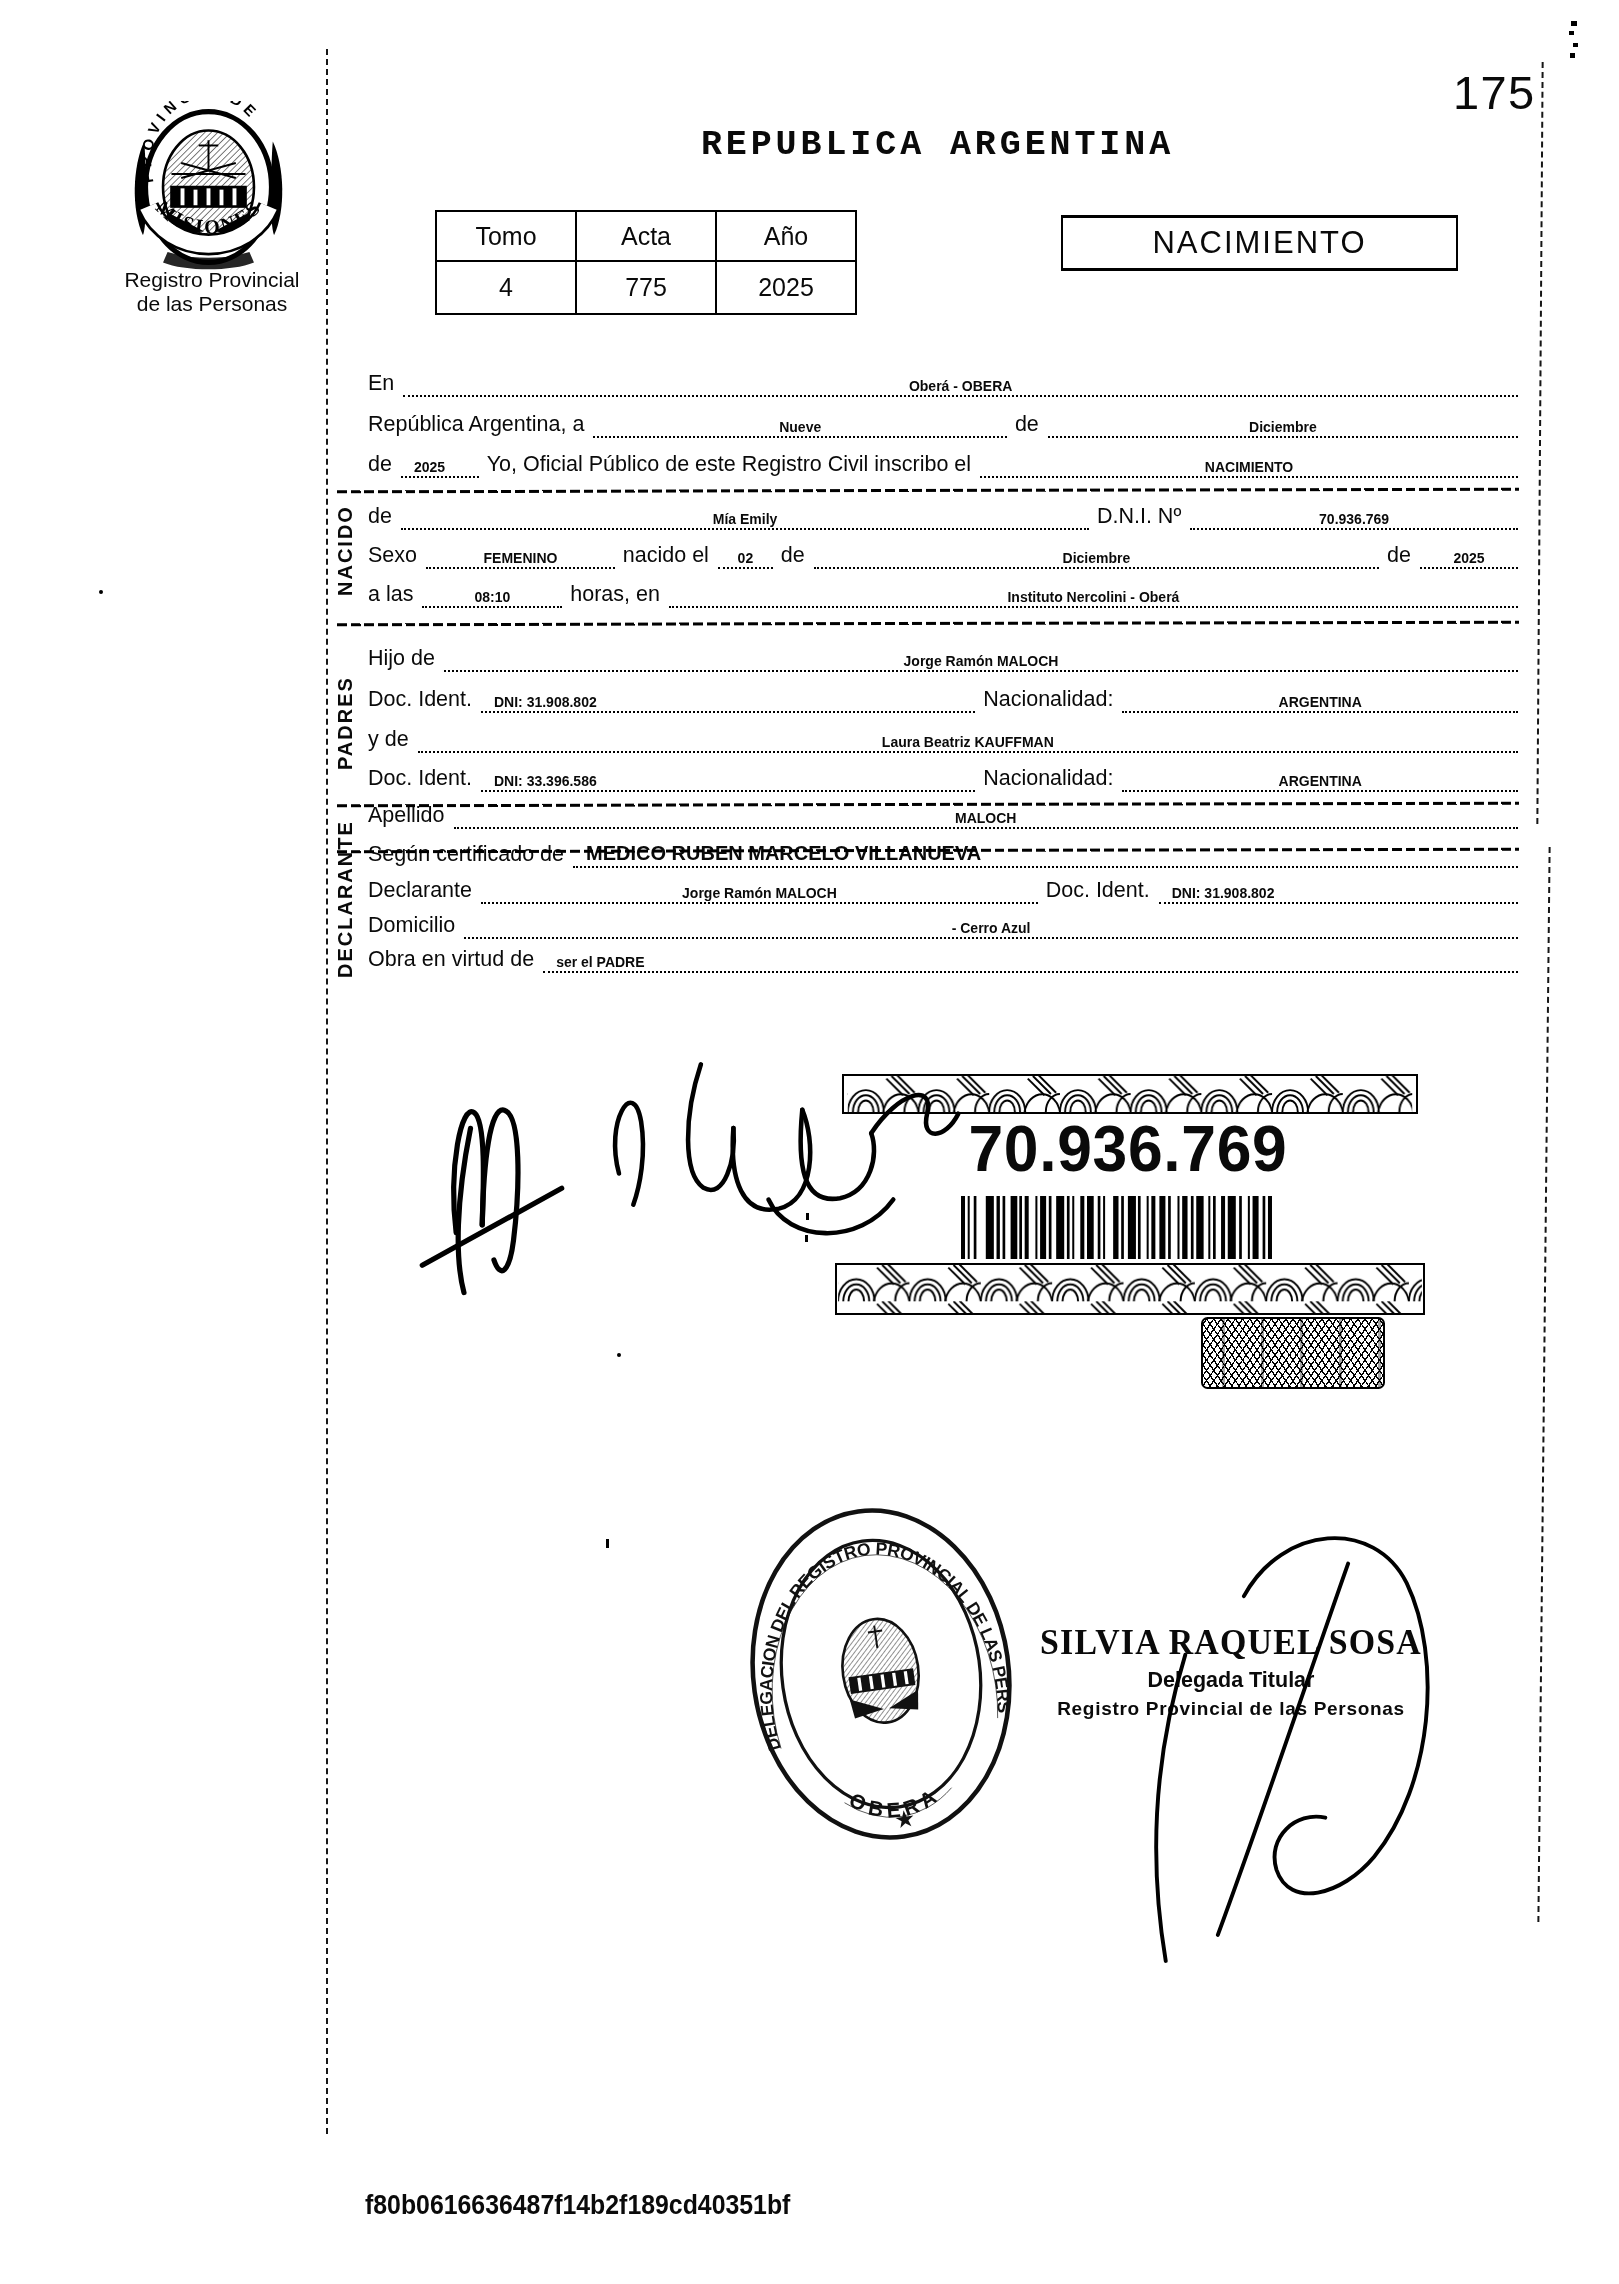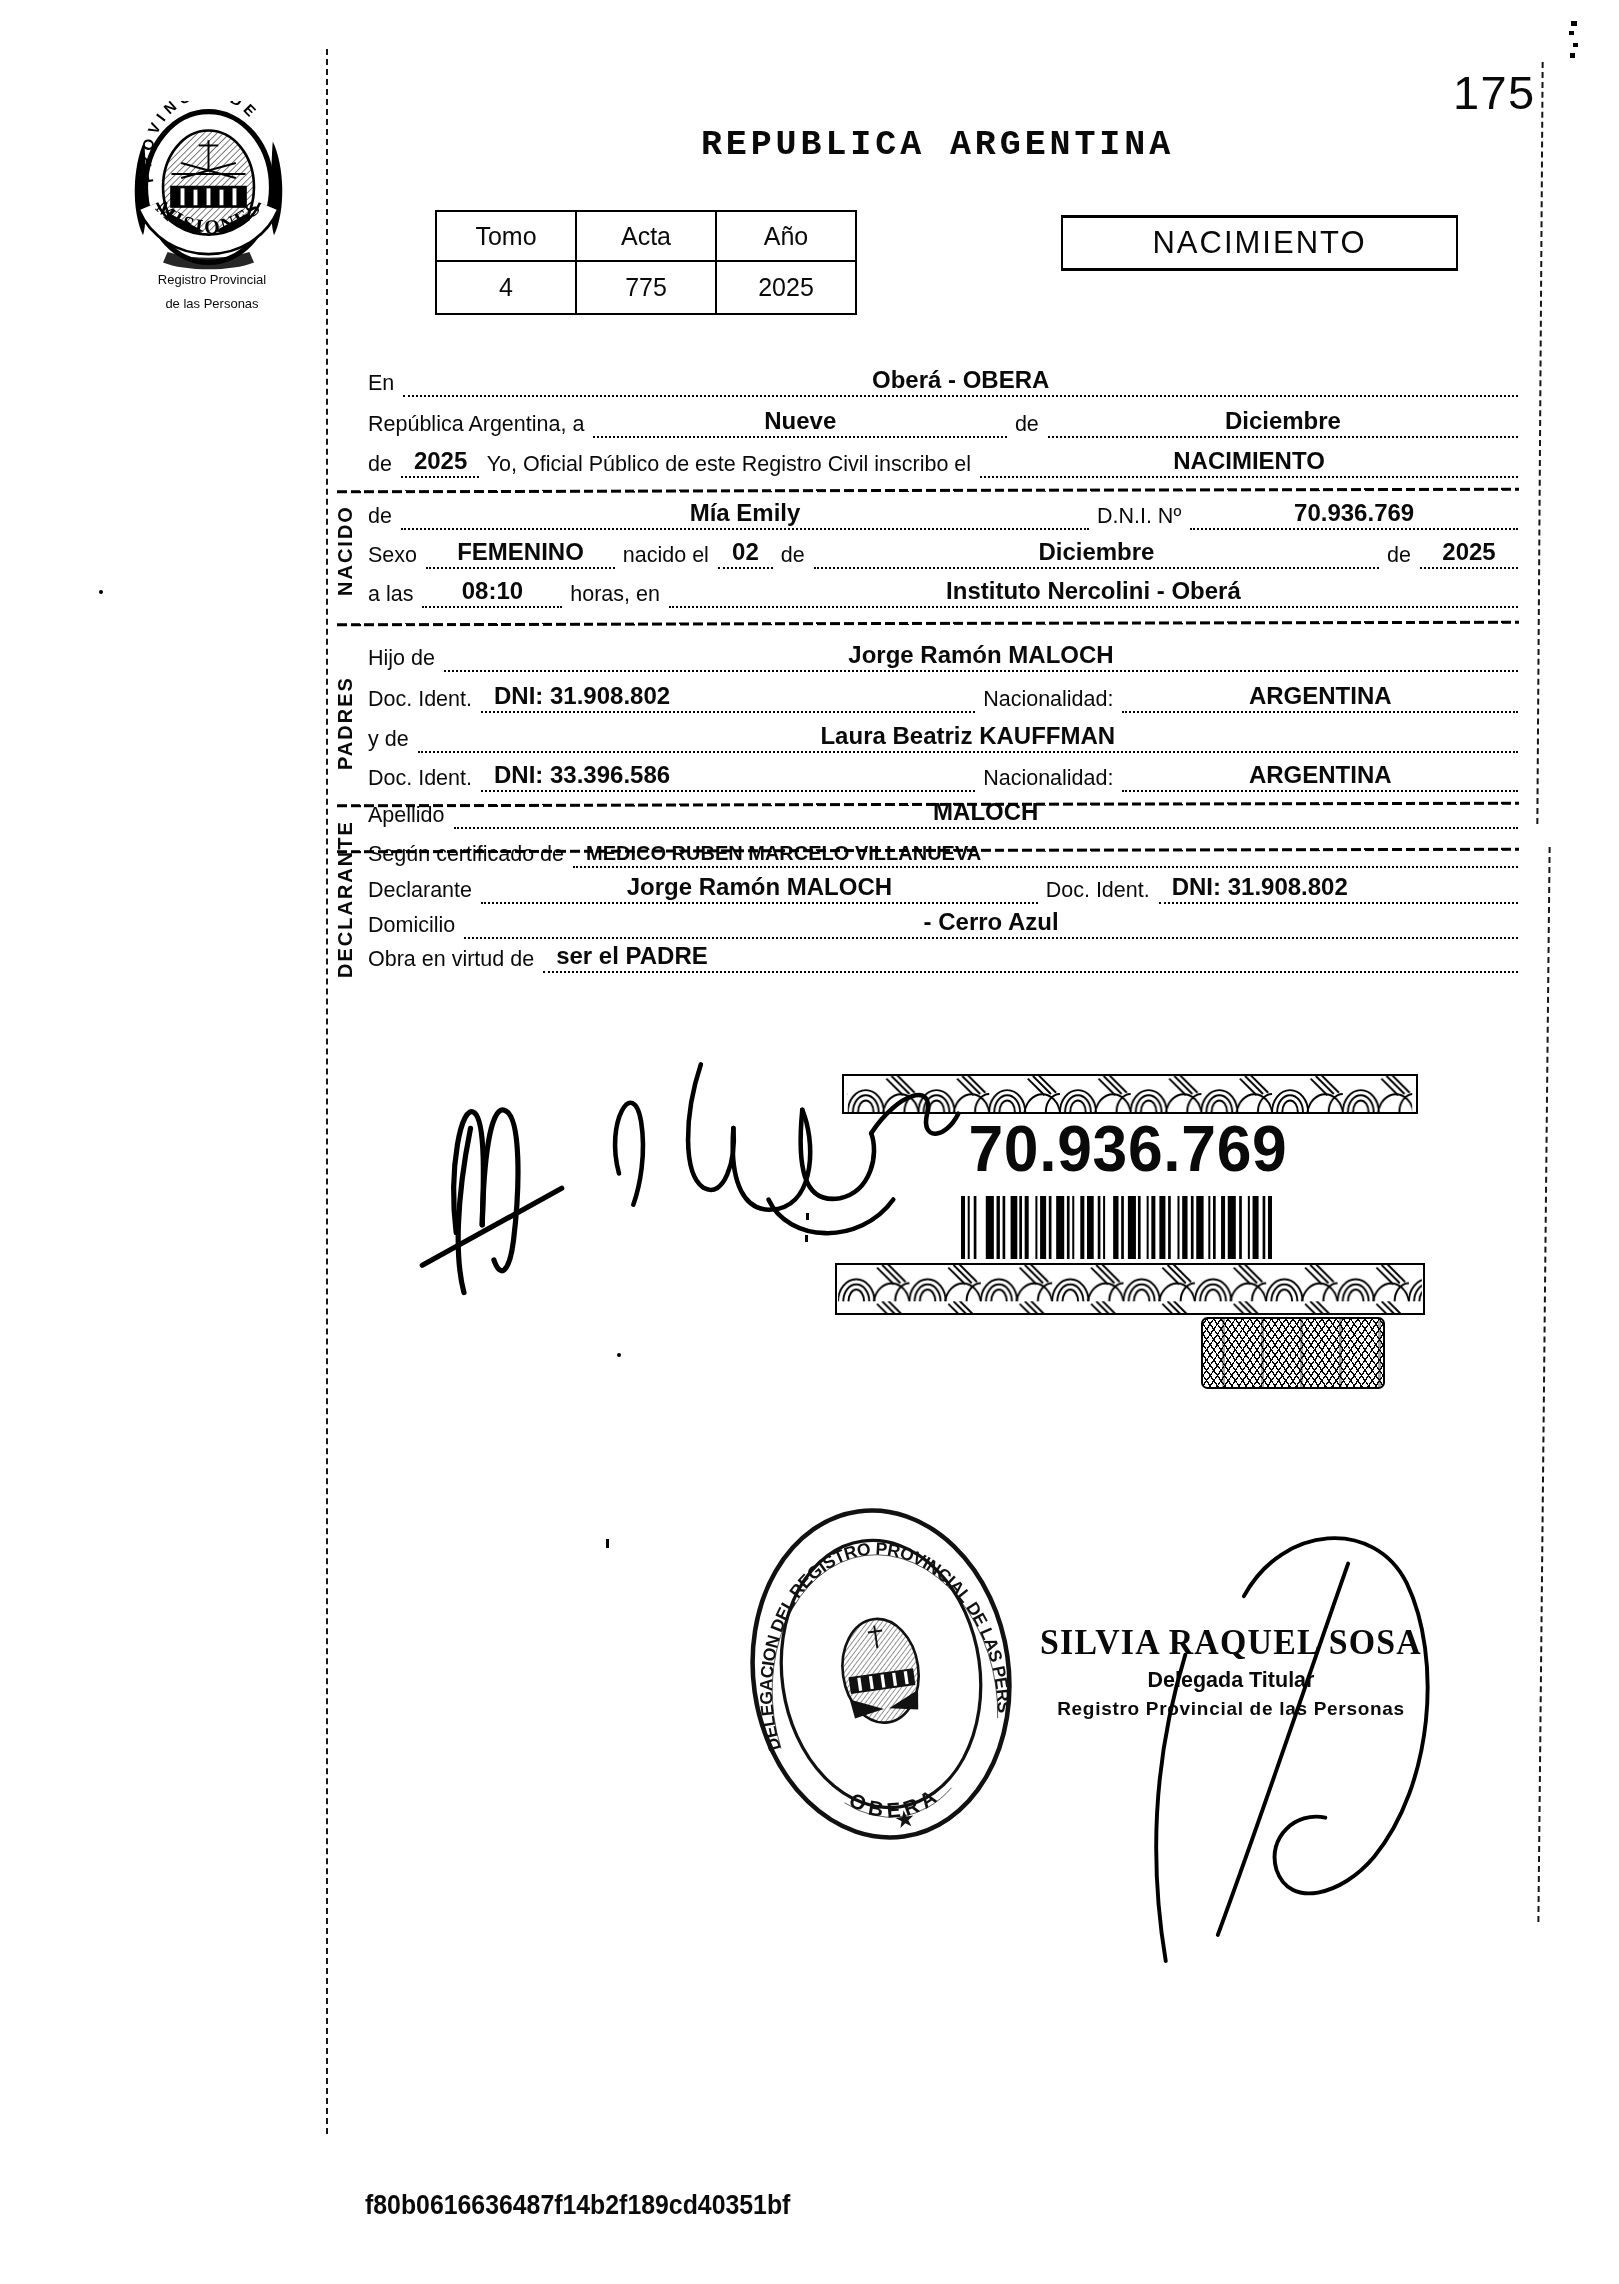--- a/index.html
+++ b/index.html
@@ -5,21 +5,21 @@
   html,body{margin:0;padding:0;background:#fff;}
   .page{position:relative;width:1620px;height:2284px;background:#fff;color:#0a0a0a;
         font-family:"Liberation Sans",sans-serif;overflow:hidden;}
   
   .pageno{position:absolute;left:1453px;top:65px;font-size:47px;letter-spacing:1.3px;}
   .doc-title{position:absolute;left:651px;top:125px;width:573px;text-align:center;
         font-family:"Liberation Mono",monospace;font-weight:bold;font-size:35px;letter-spacing:3.9px;}
   
   .logo{position:absolute;left:126px;top:101px;}
   .logo-caption{position:absolute;left:98px;top:268px;width:228px;text-align:center;
-        font-size:13px;line-height:24px;}
+        font-size:21px;line-height:24px;}
   
   .reg-table{position:absolute;left:435px;top:210px;border-collapse:collapse;}
   .reg-table td{border:2.6px solid #000;width:138px;height:48px;text-align:center;
         font-size:25px;padding:0;}
   .reg-table{border:2px solid #000;}
   .reg-table tr:last-child td{height:51px;}
   .act-box{position:absolute;left:1061px;top:215px;width:393px;height:50px;
         border:3.9px solid #000;border-left-width:2.6px;border-right-width:2.6px;
         display:flex;align-items:center;justify-content:center;
         font-size:31px;letter-spacing:2px;}
@@ -34,21 +34,21 @@
         text-align:center;}
   .ml1{top:508px;height:88px;}
   .ml2{top:674px;height:98px;}
   .ml3{top:818px;height:163px;}
   
   .frow{position:absolute;left:368px;width:1150px;height:30px;display:flex;align-items:flex-end;}
   .flab{font-size:21.5px;line-height:27px;white-space:nowrap;padding-right:9px;}
   .flab:not(:first-child){padding-left:7.8px;}
   .ffill{position:relative;border-bottom:2.6px dotted #000;height:100%;min-width:26px;}
   .fval{position:absolute;bottom:1.3px;left:50%;transform:translateX(-50%);
-        font-weight:bold;font-size:24px;white-space:nowrap;}
+        font-weight:bold;font-size:14px;white-space:nowrap;}
   .sep{position:absolute;left:337px;width:1182px;height:3.3px;
         background:repeating-linear-gradient(90deg,#000 0 9.8px,transparent 9.8px 13.7px);
         transform:rotate(-.12deg);}
   
   .closing{position:absolute;left:375px;top:982px;width:1003px;
         font-size:24px;font-weight:bold;line-height:33px;}
   
   .sig{position:absolute;}
   
   .band{position:absolute;border:2px solid #000;}

